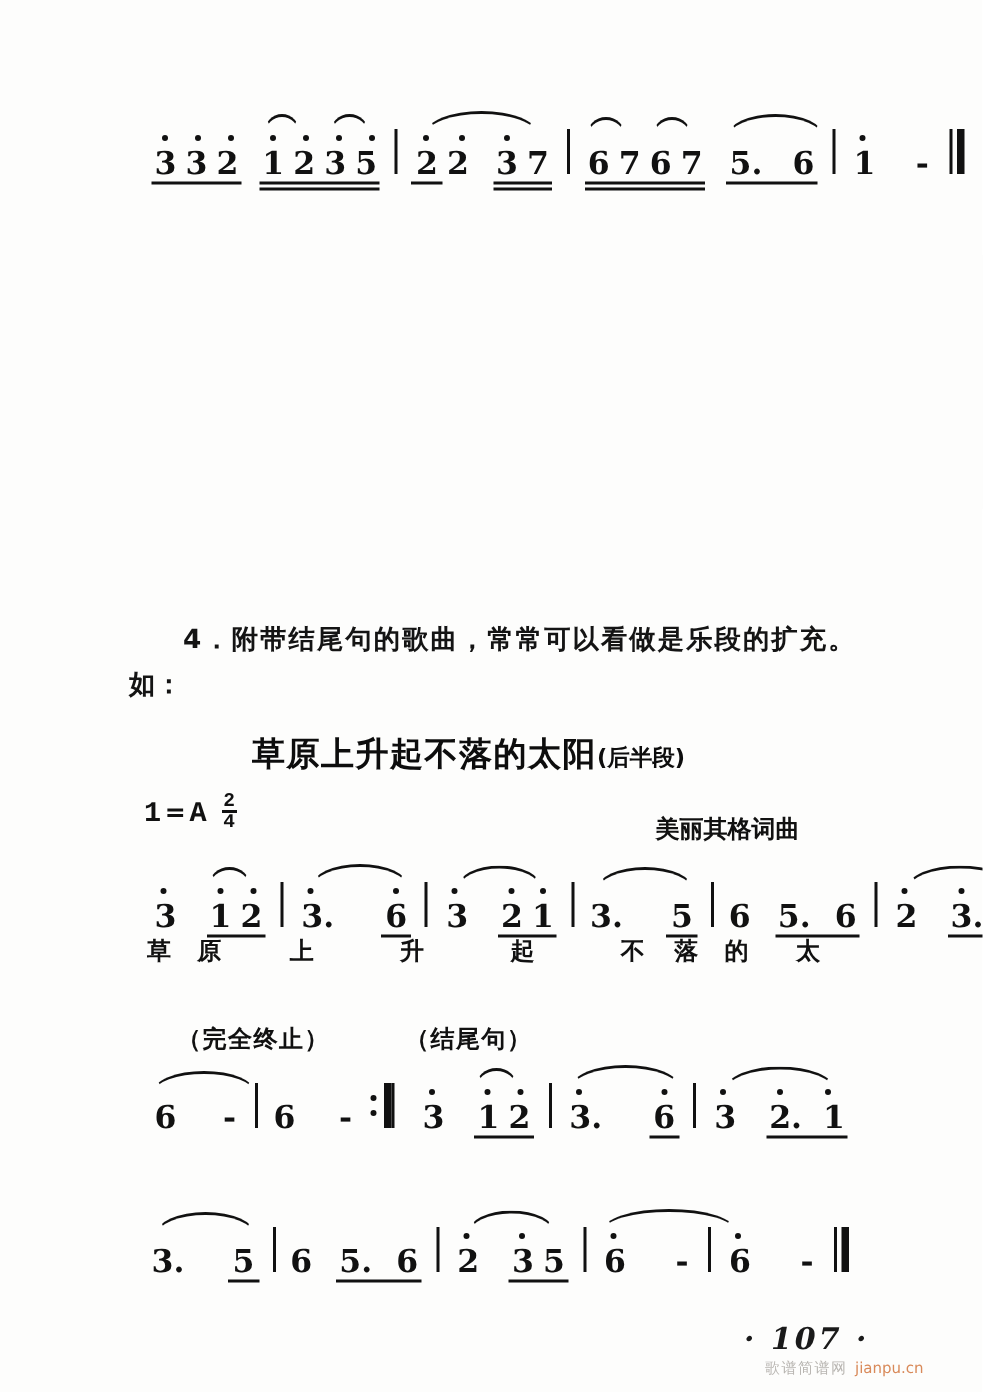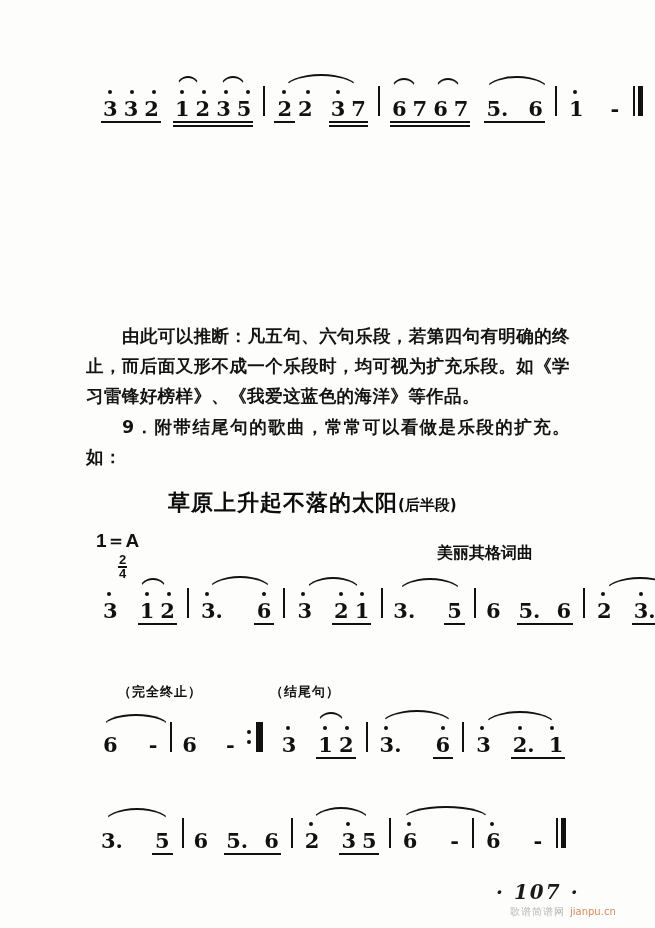--- a/index.html
+++ b/index.html
@@ -164,27 +164,26 @@
     color: #0d0d0d;
     white-space: nowrap;
     letter-spacing: 1px;
   }
   .songtitle .sub {
     font-size: 15px;
     letter-spacing: 0;
   }
   .keysig {
     position: absolute;
-    font-family: Liberation Sans, sans-serif;
+    font-family: Liberation Mono, monospace;
     font-weight: bold;
     font-size: 19px;
     color: #111;
     display: flex;
     align-items: center;
-    flex-direction: column;
   }
   .frac {
     display: inline-flex;
     flex-direction: column;
     align-items: center;
     font-size: 13px;
     line-height: 12px;
     margin-left: 10px;
     font-weight: bold;
   }
@@ -197,21 +196,21 @@
     font-weight: bold;
     font-size: 16px;
     color: #111;
     white-space: nowrap;
   }
 
   .annot {
     position: absolute;
     font-family: "DejaVu Sans", sans-serif;
     font-weight: bold;
-    font-size: 13px;
+    font-size: 16px;
     color: #111;
     white-space: nowrap;
     letter-spacing: 1px;
   }
 
   .pagenum {
     position: absolute;
     font-family: "DejaVu Serif", serif;
     font-style: italic;
     font-weight: bold;
@@ -307,23 +306,22 @@
     <span class="dash" style="margin-left:16px;">-</span>
 
     <span class="endbar">
       <i class="thin"></i>
         <i class="thick"></i>
     </span>
   </div>
 
 
 
-  <div class="prose" style="left:86px; top:321px; width:484px; text-indent:36px;">由此可以推断：凡五句、六句乐段，若第四句有明确的终止，而后面又形不成一个乐段时，均可视为扩充乐段。如《学习雷锋好榜样》、《我爱这蓝色的海洋》等作品。</div>
-
-  <div class="prose" style="left:86px; top:412px; width:484px; text-indent:36px;">9．附带结尾句的歌曲，常常可以看做是乐段的扩充。如：</div>
+
+  <div class="prose" style="left:86px; top:412px; width:484px; text-indent:36px;">4．附带结尾句的歌曲，常常可以看做是乐段的扩充。如：</div>
 
   <div class="songtitle" style="left:168px; top:488px;">
     <span>草原上升起不落的太阳</span><span class="sub">(后半段)</span>
   </div>
 
   <div class="keysig" style="left:96px; top:528px;">
     <span>1＝A</span>
     <span class="frac">
       <span class="num">2</span>
       <span class="den">4</span>
@@ -412,20 +410,31 @@
       <span class="note">3.</span>
 
       <span class="oct-layer" style="position:absolute;left:0;top:-8px;width:100%;">
         <span style="position:absolute;left:8px;width:4px;height:4px;border-radius:50%;background:#111;"></span>
 
       </span>
       <span class="slur" style="left:-26px;top:-23px;width:68px;height:13px;"></span>
     </span>
   </div>
 
+  <div class="lyricrow" style="left:98px; top:624px;">
+    <span>草</span>
+    <span style="margin-left:12px;">原</span>
+    <span style="margin-left:40px;">上</span>
+    <span style="margin-left:52px;">升</span>
+    <span style="margin-left:52px;">起</span>
+    <span style="margin-left:52px;">不</span>
+    <span style="margin-left:14px;">落</span>
+    <span style="margin-left:12px;">的</span>
+    <span style="margin-left:26px;">太</span>
+  </div>
 
   <div class="annot" style="left:118px; top:683px;">（完全终止）</div>
   <div class="annot" style="left:270px; top:683px;">（结尾句）</div>
 
   <div class="staff" style="left:98px; top:722px;">
 
     <span class="grp" style="position:relative;">
       <span class="note">6</span>
       <span class="slur" style="left:2px;top:-20px;width:66px;height:12px;"></span>
     </span>

